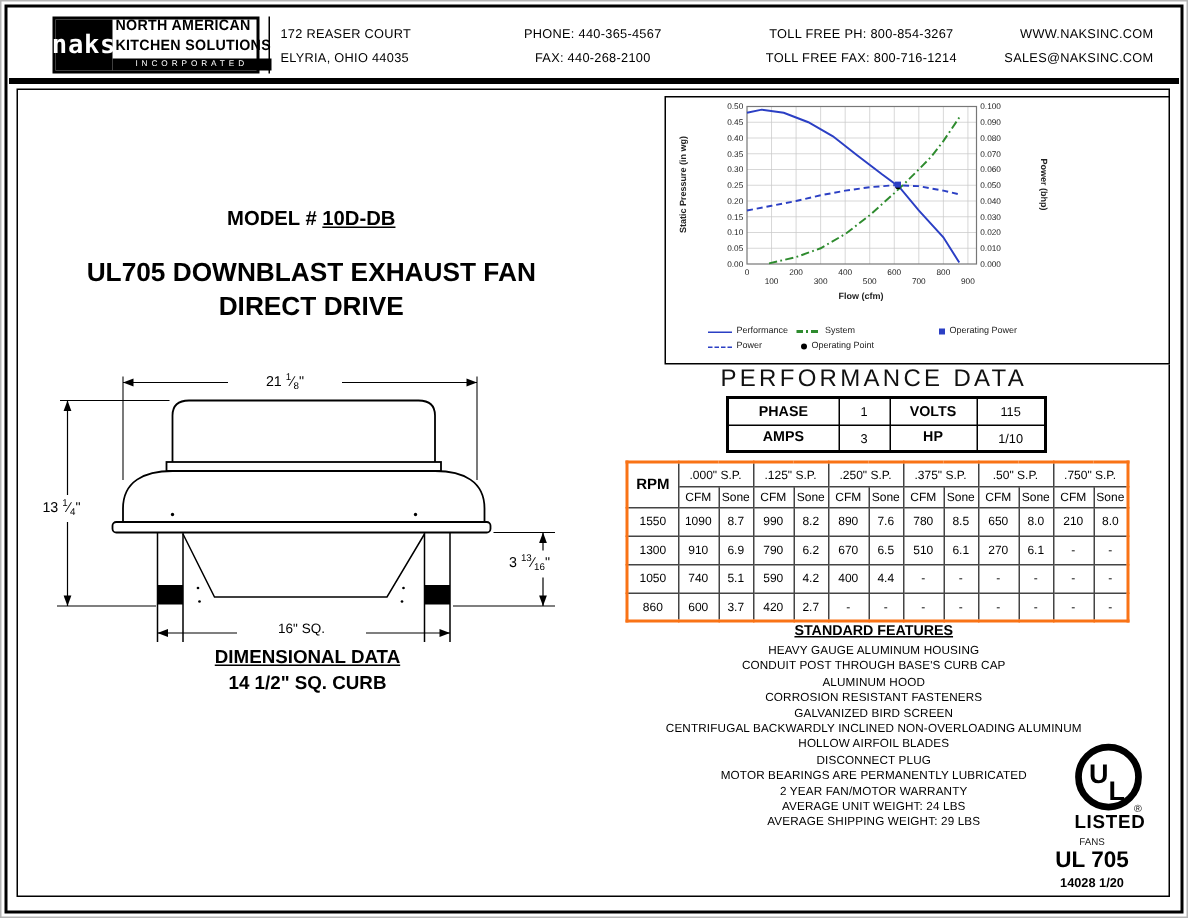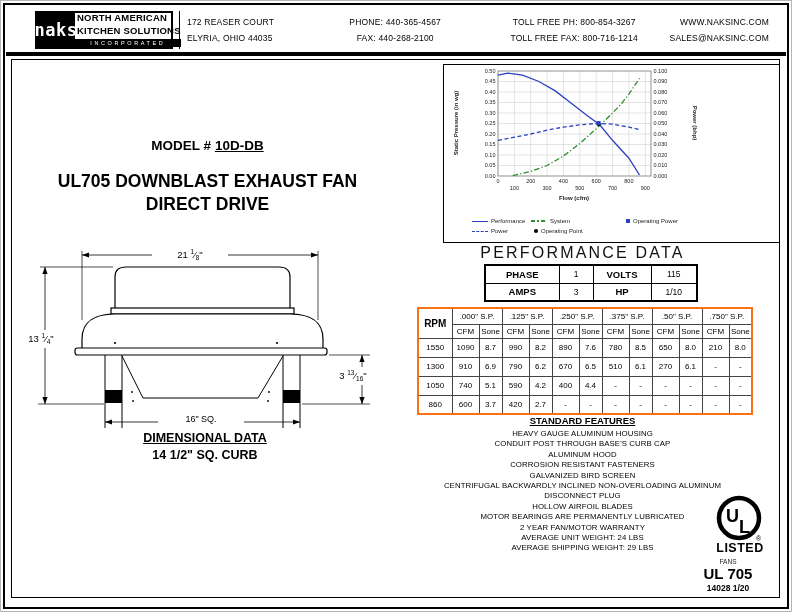--- a/index.html
+++ b/index.html
@@ -386,22 +386,22 @@
 
   <div class="features">
     <div class="features-heading">STANDARD FEATURES</div>
     <div>
         <div class="feat">HEAVY GAUGE ALUMINUM HOUSING</div>
         <div class="feat">CONDUIT POST THROUGH BASE'S CURB CAP</div>
         <div class="feat">ALUMINUM HOOD</div>
         <div class="feat">CORROSION RESISTANT FASTENERS</div>
         <div class="feat">GALVANIZED BIRD SCREEN</div>
         <div class="feat">CENTRIFUGAL BACKWARDLY INCLINED NON-OVERLOADING ALUMINUM</div>
+        <div class="feat">HOLLOW AIRFOIL BLADES</div>
         <div class="feat">DISCONNECT PLUG</div>
-        <div class="feat">HOLLOW AIRFOIL BLADES</div>
         <div class="feat">MOTOR BEARINGS ARE PERMANENTLY LUBRICATED</div>
         <div class="feat">2 YEAR FAN/MOTOR WARRANTY</div>
         <div class="feat">AVERAGE UNIT WEIGHT: 24 LBS</div>
         <div class="feat">AVERAGE SHIPPING WEIGHT: 29 LBS</div>
       </div>
   </div>
 
   <svg class="abs" style="left:716px; top:495px;" width="48" height="48" viewBox="0 0 48 48">
     <circle cx="23" cy="23" r="20" fill="none" stroke="#000" stroke-width="4.5"></circle>
     <text x="10" y="27" font-size="18" font-weight="bold" fill="#000" font-family="Liberation Sans, sans-serif">U</text>

